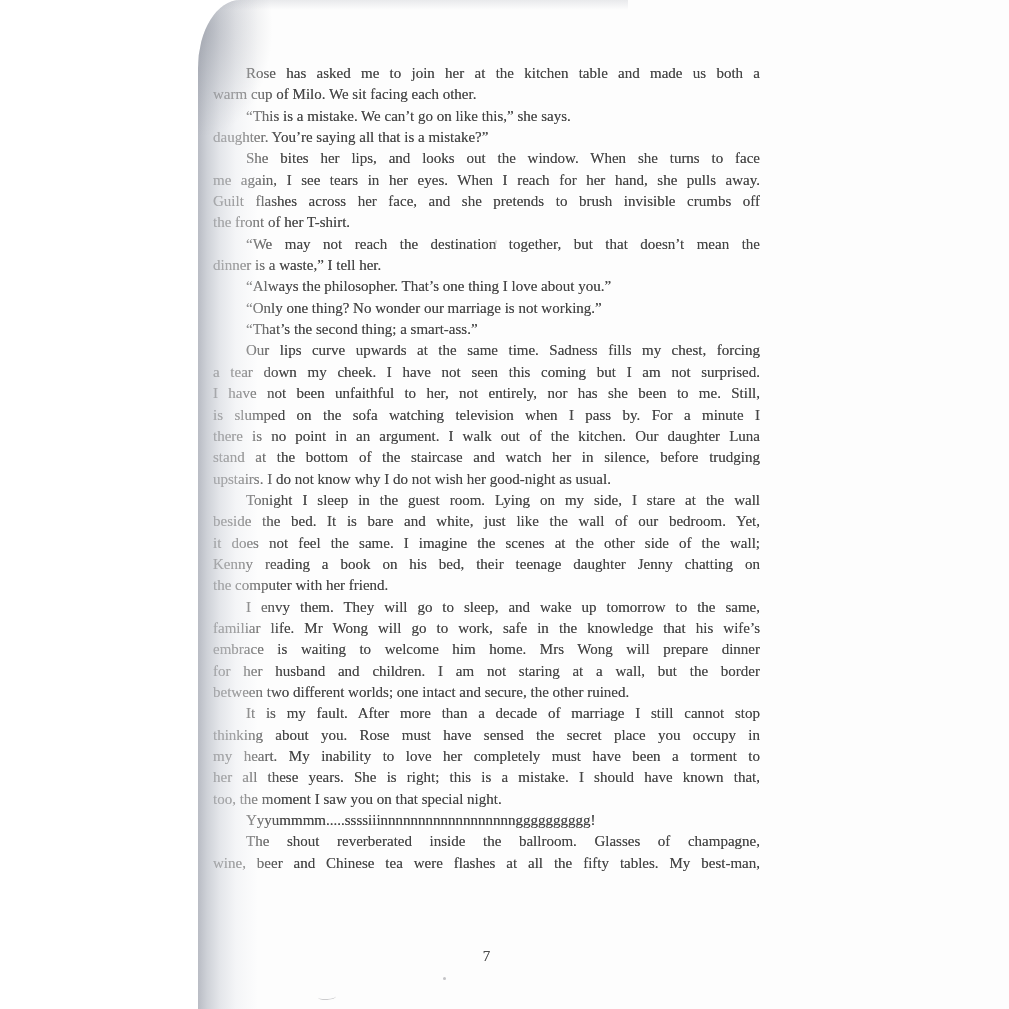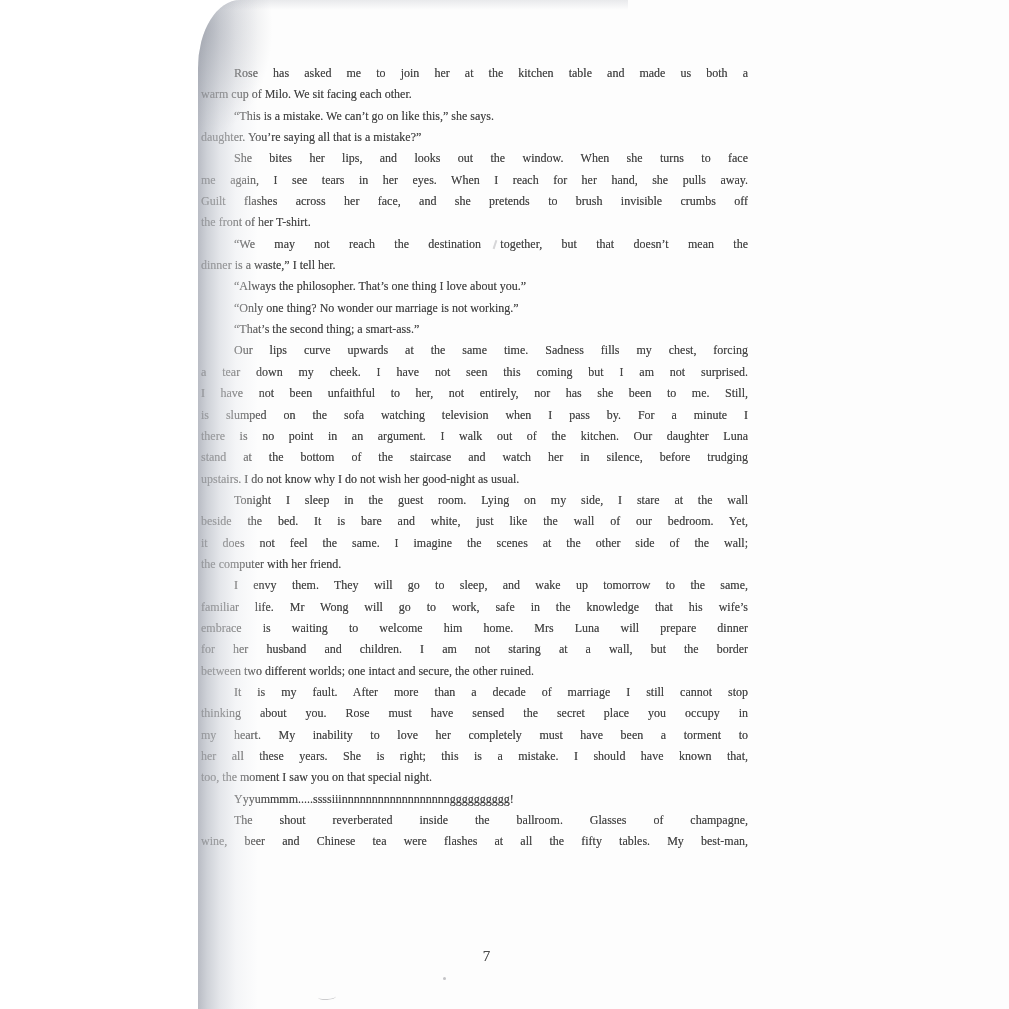--- a/index.html
+++ b/index.html
@@ -52,25 +52,25 @@
     left: 0;
     top: 0;
     width: 430px;
     height: 10px;
     background: linear-gradient(to bottom,
       rgba(160,164,175,0.22),
       rgba(160,164,175,0));
   }
   .text-block {
     position: absolute;
-    left: 3px;
+    left: 15px;
     top: 63px;
     width: 547px;
     color: #454545;
-    font-size: 12px;
+    font-size: 15px;
     line-height: 21.35px;
     text-shadow: 0 0 0.6px rgba(85,85,85,0.7);
     -webkit-mask-image: linear-gradient(to right,
       rgba(0,0,0,0.34) 0px,
       rgba(0,0,0,0.52) 30px,
       #000 70px);
     mask-image: linear-gradient(to right,
       rgba(0,0,0,0.34) 0px,
       rgba(0,0,0,0.52) 30px,
       #000 70px);
@@ -151,24 +151,25 @@
       <div class="line indent j">Our lips curve upwards at the same time. Sadness fills my chest, forcing</div>
       <div class="line j">a tear down my cheek. I have not seen this coming but I am not surprised.</div>
       <div class="line j">I have not been unfaithful to her, not entirely, nor has she been to me. Still,</div>
       <div class="line j">is slumped on the sofa watching television when I pass by. For a minute I</div>
       <div class="line j">there is no point in an argument. I walk out of the kitchen. Our daughter Luna</div>
       <div class="line j">stand at the bottom of the staircase and watch her in silence, before trudging</div>
       <div class="line">upstairs. I do not know why I do not wish her good-night as usual.</div>
       <div class="line indent j">Tonight I sleep in the guest room. Lying on my side, I stare at the wall</div>
       <div class="line j">beside the bed. It is bare and white, just like the wall of our bedroom. Yet,</div>
       <div class="line j">it does not feel the same. I imagine the scenes at the other side of the wall;</div>
+      <div class="line j">Kenny reading a book on his bed, their teenage daughter Jenny chatting on</div>
       <div class="line">the computer with her friend.</div>
       <div class="line indent j">I envy them. They will go to sleep, and wake up tomorrow to the same,</div>
       <div class="line j">familiar life. Mr Wong will go to work, safe in the knowledge that his wife’s</div>
-      <div class="line j">embrace is waiting to welcome him home. Mrs Luna will prepare dinner</div>
+      <div class="line j">embrace is waiting to welcome him home. Mrs Wong will prepare dinner</div>
       <div class="line j">for her husband and children. I am not staring at a wall, but the border</div>
       <div class="line">between two different worlds; one intact and secure, the other ruined.</div>
       <div class="line indent j">It is my fault. After more than a decade of marriage I still cannot stop</div>
       <div class="line j">thinking about you. Rose must have sensed the secret place you occupy in</div>
       <div class="line j">my heart. My inability to love her completely must have been a torment to</div>
       <div class="line j">her all these years. She is right; this is a mistake. I should have known that,</div>
       <div class="line">too, the moment I saw you on that special night.</div>
       <div class="line indent">Yyyummmm.....ssssiiinnnnnnnnnnnnnnnnnngggggggggg!</div>
       <div class="line indent j">The shout reverberated inside the ballroom. Glasses of champagne,</div>
       <div class="line j">wine, beer and Chinese tea were flashes at all the fifty tables. My best-man,</div>

